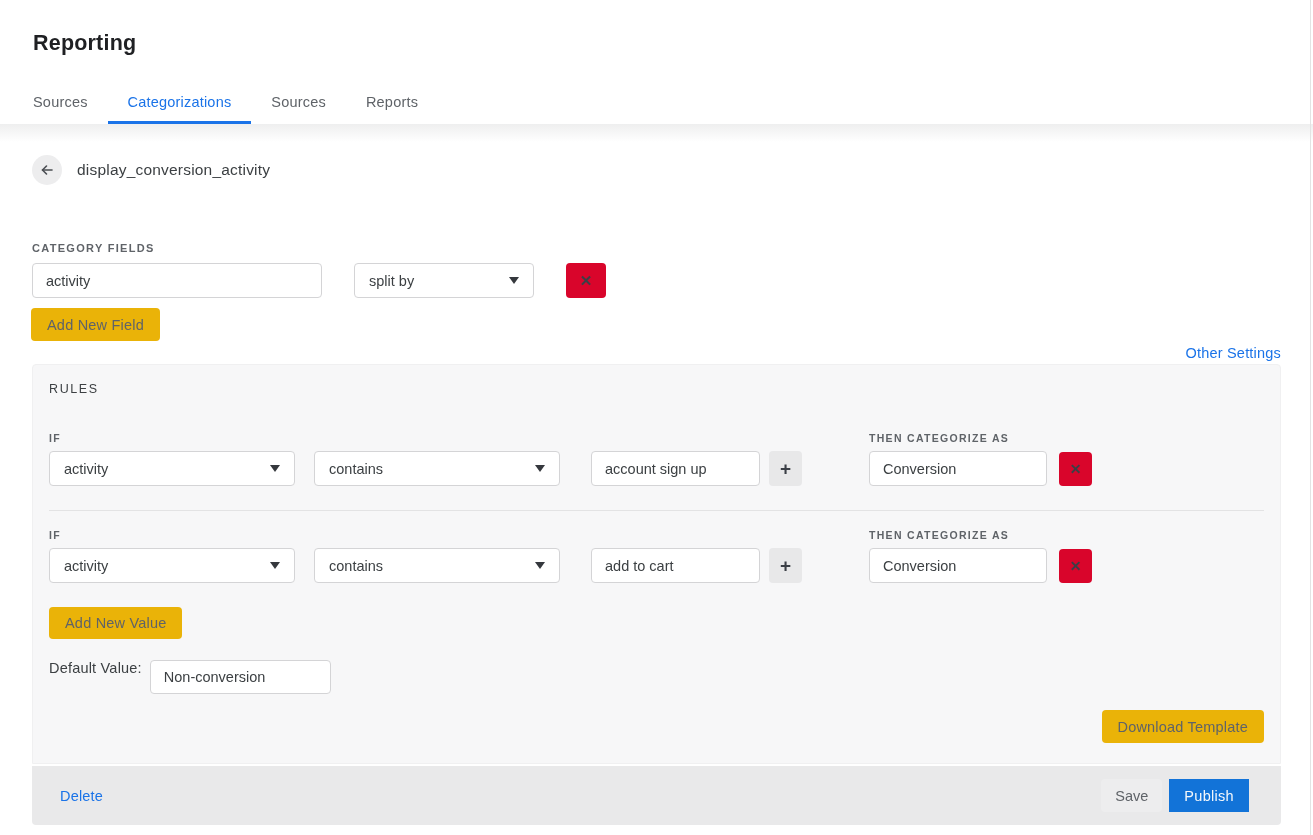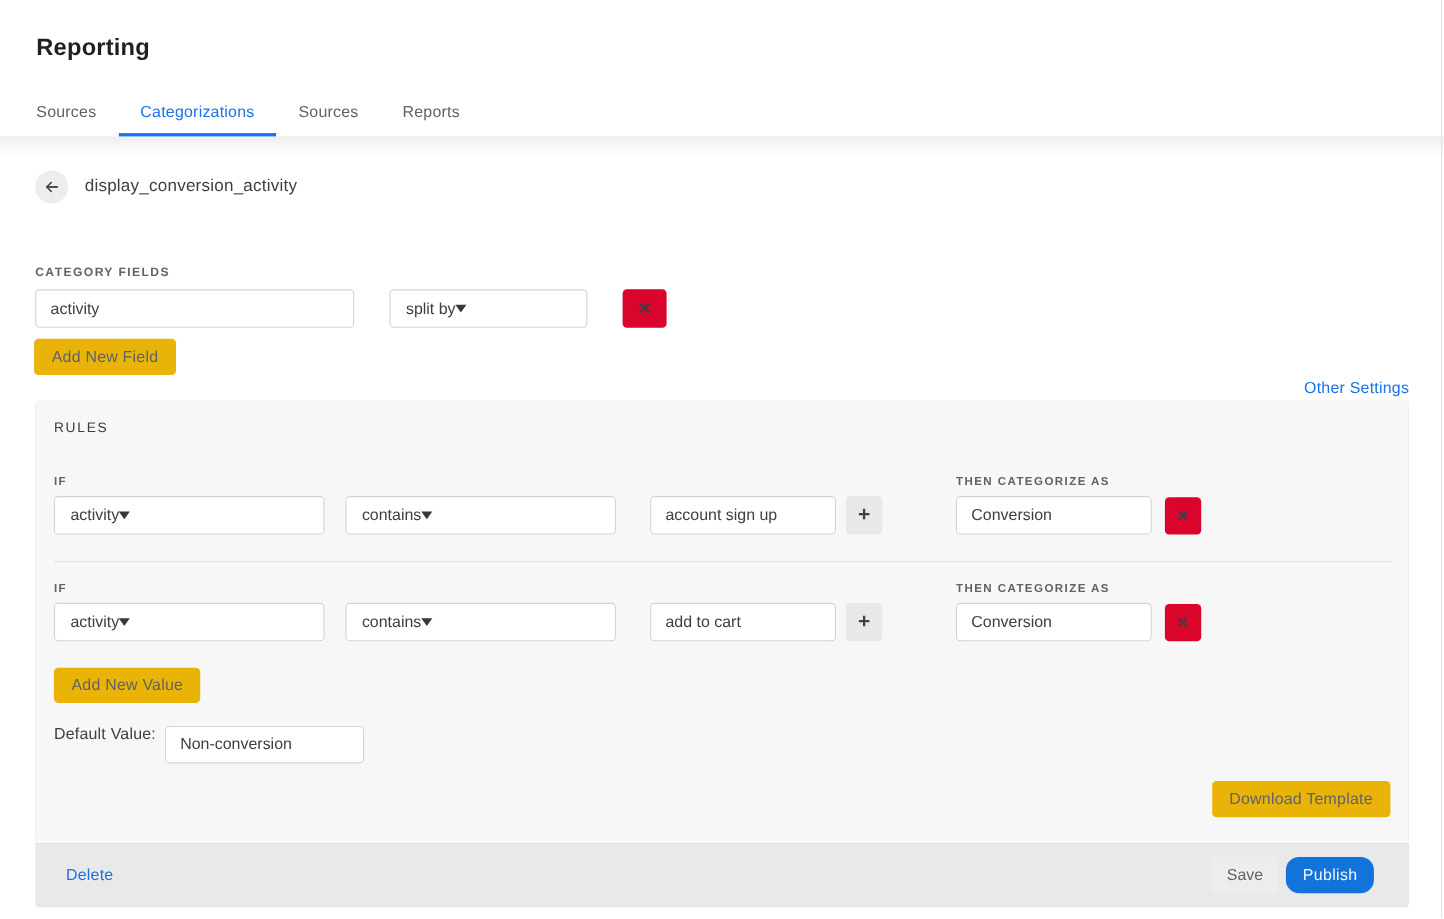--- a/index.html
+++ b/index.html
@@ -38,21 +38,21 @@
     color: #5f6368; text-transform: uppercase;
   }
   .field-row { display: flex; align-items: center; margin: 9px 0 0 32px; }
   .text-input {
     height: 35px; border: 1px solid #d4d4d6; border-radius: 4px; background: #fff;
     font-family: inherit; font-size: 14.5px; color: #3c4043; padding: 0 13px; outline: none;
   }
   .field-name-input { width: 290px; }
   .selectbox {
     height: 35px; border: 1px solid #d4d4d6; border-radius: 4px; background: #fff;
-    display: flex; align-items: center; justify-content: flex-start;
+    display: flex; align-items: center; justify-content: space-between;
     font-size: 14.5px; color: #3c4043; padding: 0 14px; cursor: pointer;
   }
   .field-type-select { width: 180px; margin-left: 32px; }
   .caret-down {
     width: 0; height: 0; border-left: 5.5px solid transparent;
     border-right: 5.5px solid transparent; border-top: 7px solid #35383d;
   }
   .danger-btn {
     height: 35px; width: 40px; border: none; border-radius: 4px; background: #d9052b;
     color: #3b3f46; font-size: 15px; font-weight: 700; cursor: pointer;
@@ -108,21 +108,21 @@
   .action-bar {
     width: 1249px; margin: 2px 0 0 32px; height: 59px; background: #e9e9ea;
     border-radius: 0 0 4px 4px; display: flex; align-items: center; padding: 0 32px 0 28px;
   }
   .action-bar .spacer { flex: 1; }
   .save-btn {
     height: 33px; border: none; border-radius: 4px; background: #ededee;
     color: #5f6368; font-family: inherit; font-size: 14.5px; padding: 0 14px; cursor: pointer;
   }
   .publish-btn {
-    height: 33px; margin-left: 7px; border: none; border-radius: 12px; background: #1273d8;
+    height: 33px; margin-left: 7px; border: none; border-radius: 0; background: #1273d8;
     color: #f4f7fb; font-family: inherit; font-size: 14.5px; padding: 0 15px;
     cursor: pointer; letter-spacing: 0.3px;
   }
 
   .right-edge {
     position: absolute; top: 0; right: 2px; width: 1px; height: 835px; background: #e3e3e3;
   }
 </style>
 </head>
 <body>

